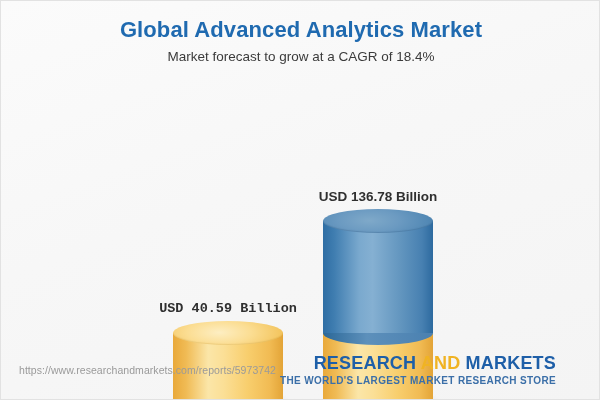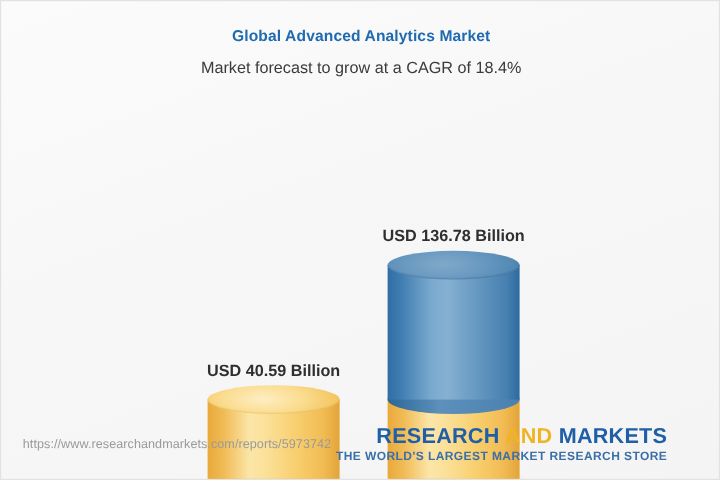--- a/index.html
+++ b/index.html
@@ -26,21 +26,21 @@
 
   
   .header {
     position: absolute;
     left: 0;
     top: 18px;
     width: 600px;
     text-align: center;
   }
   .chart-title {
-    font-size: 13px;
+    font-size: 22px;
     font-weight: bold;
     color: #1f6ab0;
     letter-spacing: .1px;
     line-height: 22px;
   }
   .chart-subtitle {
     margin-top: 7px;
     font-size: 13.5px;
     color: #3b3b3b;
     line-height: 18px;
@@ -53,21 +53,21 @@
     top: 0;
     width: 600px;
     height: 400px;
   }
 
   .bar-group {
     position: absolute;
     bottom: 0;
     width: 110px;
   }
-  .bar-group.g0 { left: 172px; }
+  .bar-group.g0 { left: 172px; font-family: Liberation Mono, monospace; }
   .bar-group.g1 { left: 322px; }
 
   
   .value-label {
     position: absolute;
     left: -40px;
     width: 190px;
     text-align: center;
     font-size: 13.5px;
     font-weight: bold;

